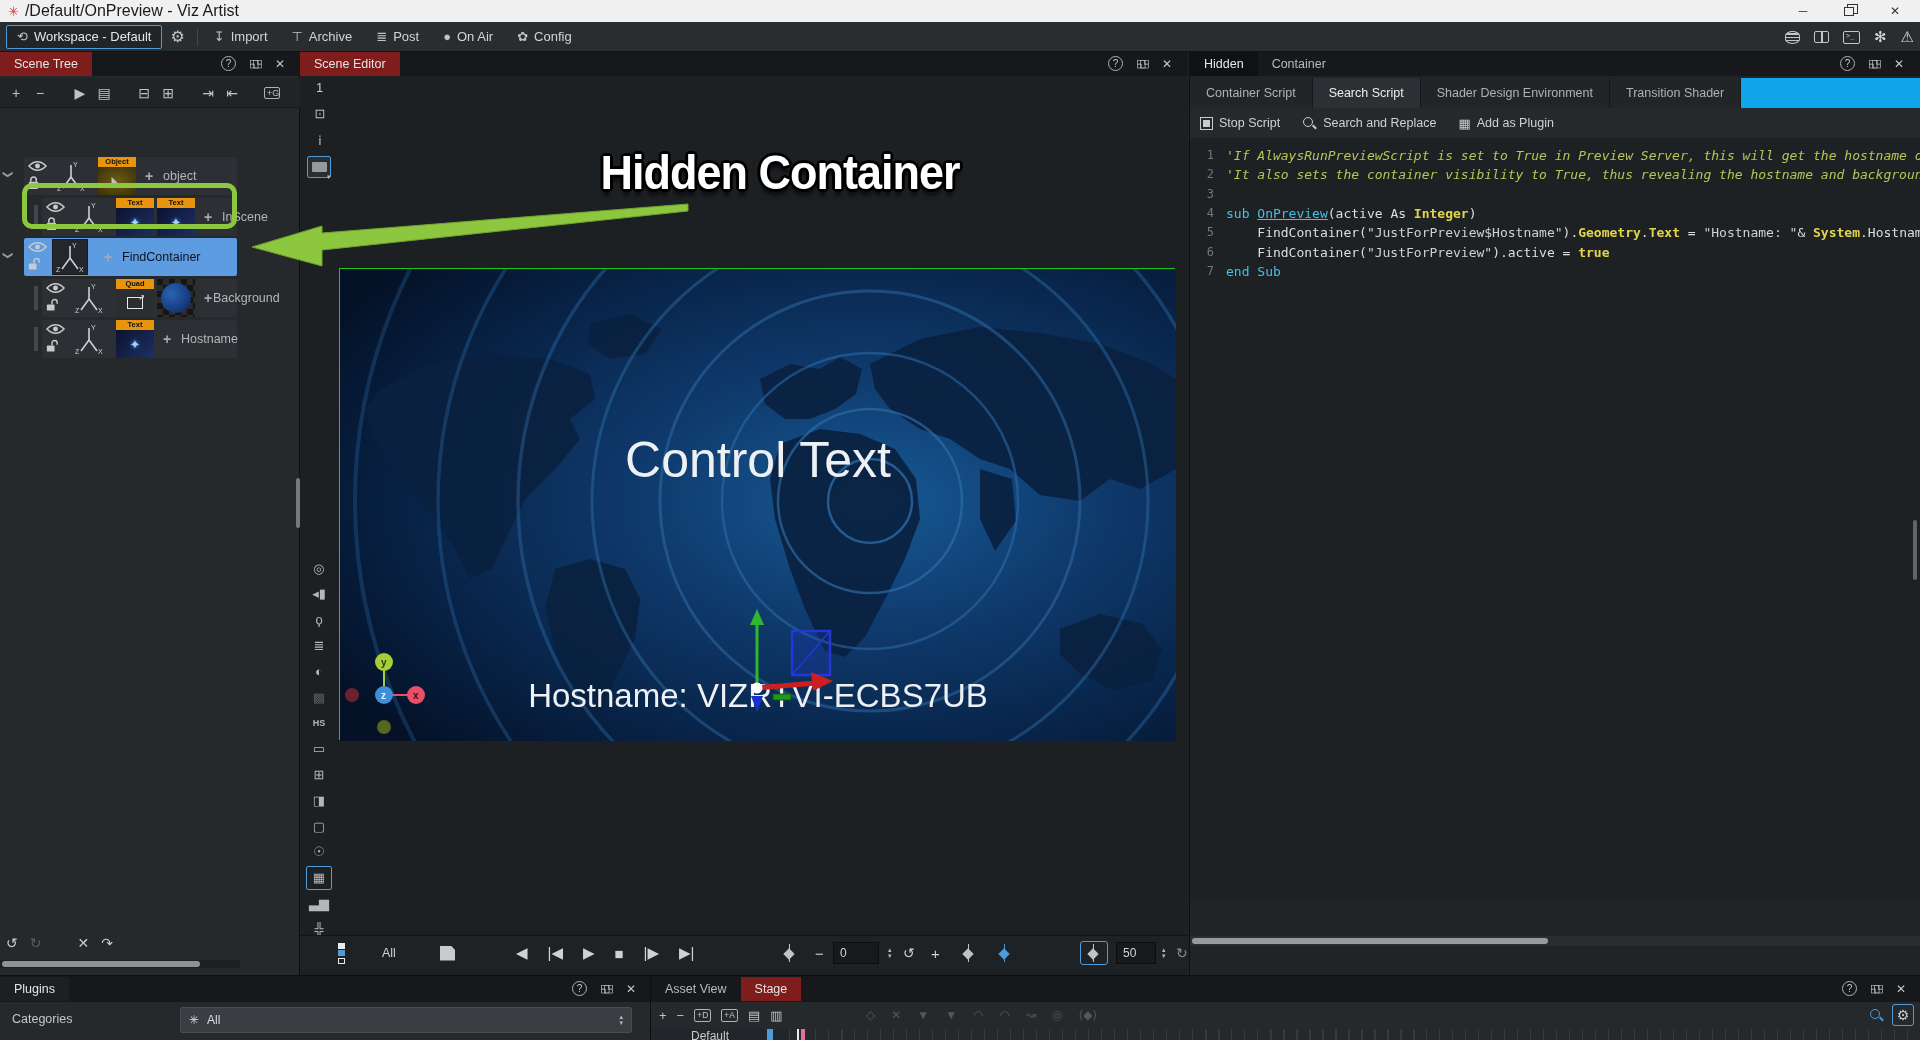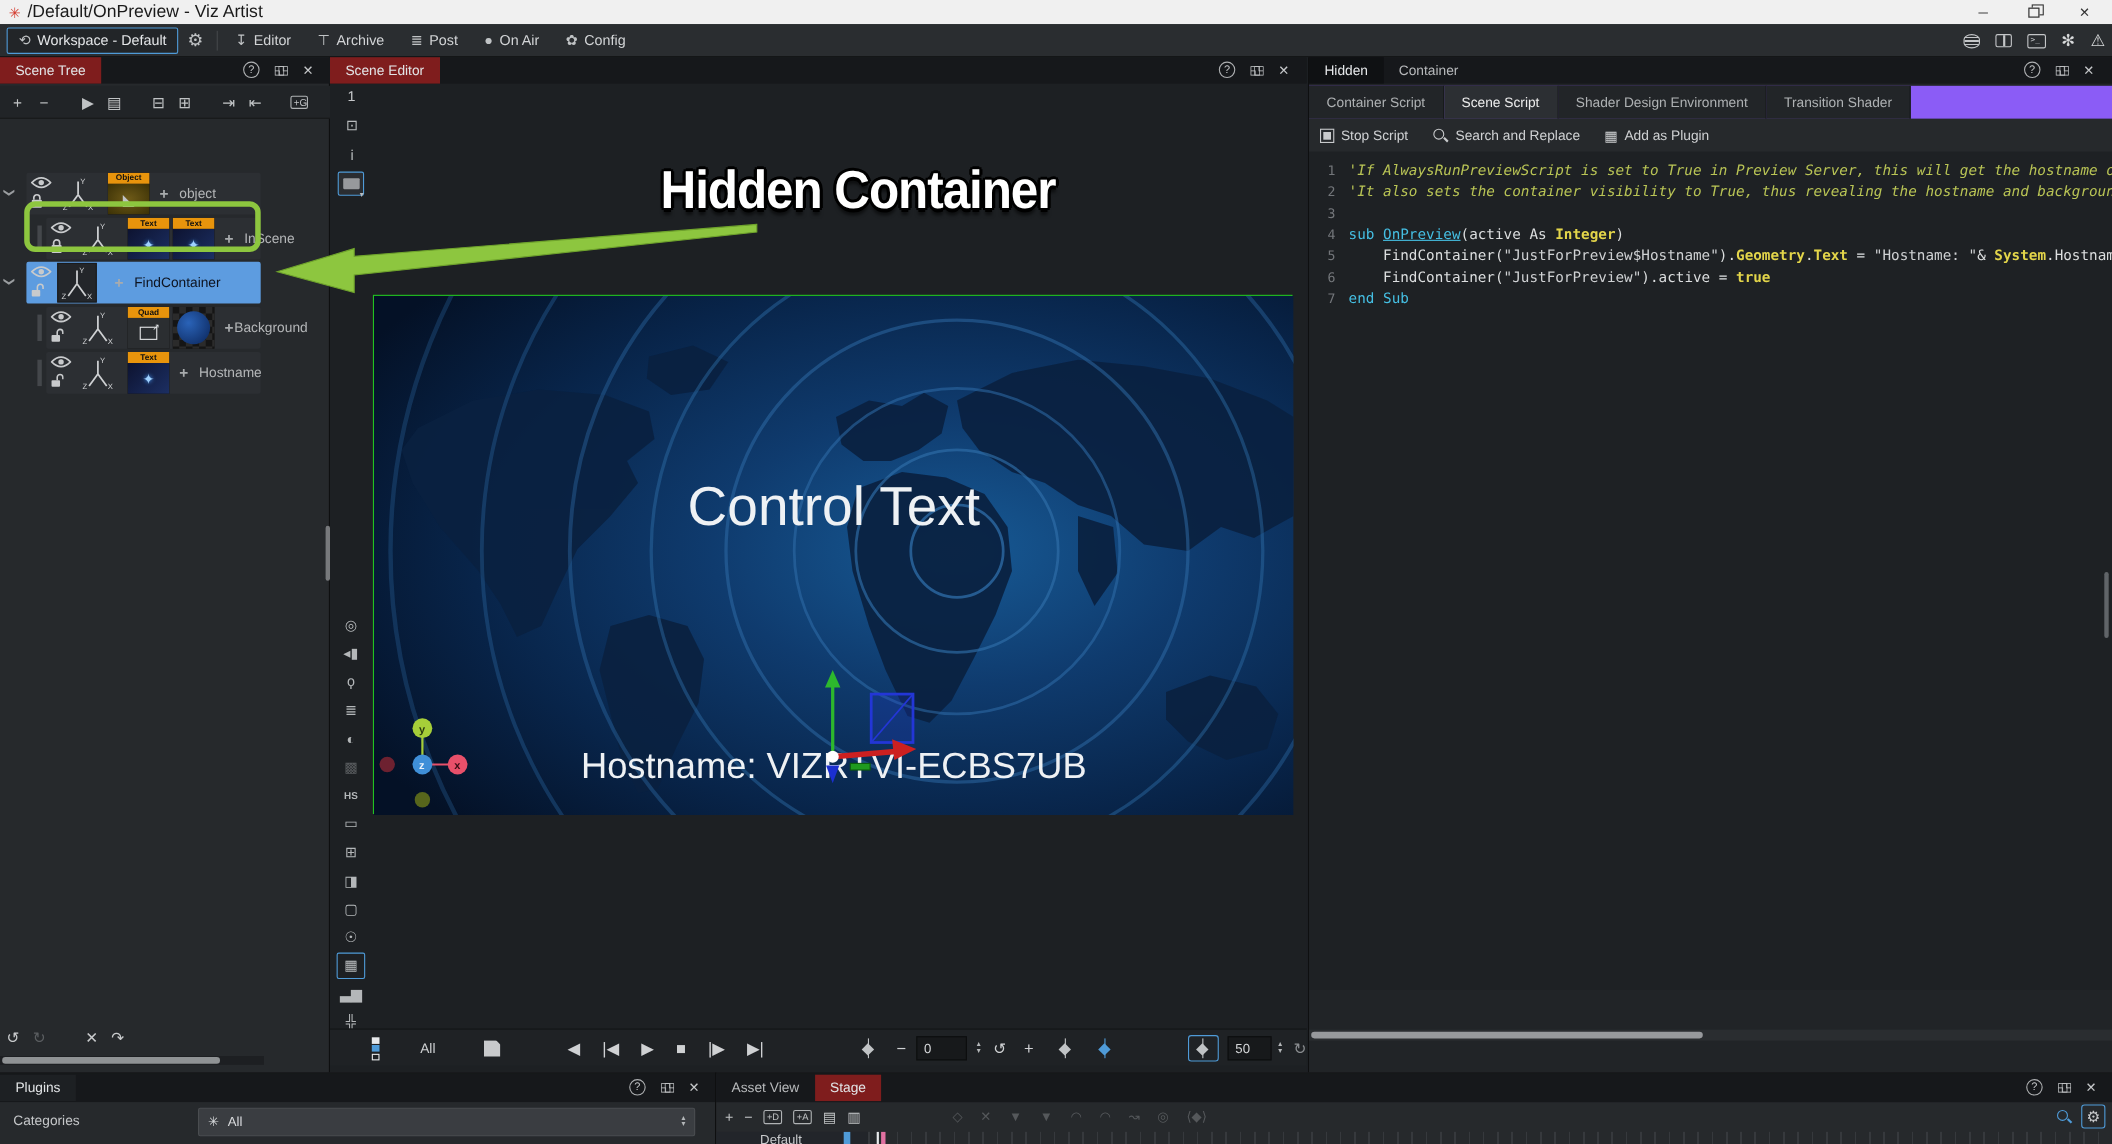--- a/index.html
+++ b/index.html
@@ -85,21 +85,21 @@
   .kf::before{content:"";position:absolute;left:6.5px;top:0;bottom:0;width:1.5px;background:currentColor}
   .kf::after{content:"";position:absolute;left:3px;top:5.5px;width:8px;height:8px;background:currentColor;transform:rotate(45deg)}
   .kf.blue{color:#4f9bd8}
   .selwrap{border:1.5px solid #4f9bd8;border-radius:3px;padding:2px 5px;display:flex;align-items:center}
   
   #anno-border{left:22px;top:183px;width:215px;height:46px;border:5px solid #8dc63f;border-radius:10px;z-index:55;pointer-events:none}
   #anno-text{left:575px;top:147px;width:410px;text-align:center;z-index:60;font-size:45px;font-weight:800;color:#fff;letter-spacing:-1px;transform:scaleY(1.08);
     text-shadow:-3px 0 0 #000,3px 0 0 #000,0 -3px 0 #000,0 3px 0 #000,-2px -2px 0 #000,2px 2px 0 #000,-2px 2px 0 #000,2px -2px 0 #000,0 6px 3px rgba(0,0,0,.55)}
   
   #scripts{left:1189px;top:52px;width:731px;height:923px;background:#212427;border-left:1px solid #0e0f10}
-  #subtabs{position:absolute;left:0;top:26px;width:731px;height:30px;background:#8b5cf6;display:flex;align-items:flex-end}
+  #subtabs{position:absolute;left:0;top:26px;width:731px;height:30px;background:#0ea5e9;display:flex;align-items:flex-end}
   .stab{height:30px;display:flex;align-items:center;padding:0 16px;font-size:12.5px;color:#aeb1b3;background:#222528;border-right:1px solid #16181a}
   .stab.active{background:#2c2f33;color:#ececec}
   #script-tb{position:absolute;left:0;top:56px;width:731px;height:30px;background:#26292c;display:flex;align-items:center;gap:22px;padding-left:10px;color:#cfd1d3;font-size:12.5px}
   .stopico{width:13px;height:13px;border:1.5px solid #c8cacc;display:flex;align-items:center;justify-content:center}
   .stopico i{width:7px;height:7px;background:#c8cacc;display:block}
   .mag{position:relative;width:15px;height:15px;display:inline-block}
   .mag::before{content:"";position:absolute;left:1px;top:1px;width:8px;height:8px;border:1.8px solid currentColor;border-radius:50%}
   .mag::after{content:"";position:absolute;left:10px;top:10px;width:5px;height:1.8px;background:currentColor;transform:rotate(45deg)}
   #code{position:absolute;left:0;top:86px;width:731px;height:762px;background:#1e2124;overflow:hidden;font-family:"DejaVu Sans Mono",monospace;font-size:13px;white-space:pre}
   .cline{position:absolute;left:0;height:19px;width:1400px}
@@ -154,21 +154,21 @@
     <div id="workspace-btn">
       <span class="tb-ico">⟲</span>
       <span>Workspace - Default</span>
     </div>
     <div class="tb-item" style="padding:0 8px">
       <span class="tb-ico" style="font-size:16px">⚙</span>
     </div>
     <div class="vdiv"></div>
     <div class="tb-item">
       <span class="tb-ico">↧</span>
-      <span>Editor</span>
+      <span>Import</span>
     </div>
     <div class="tb-item">
       <span class="tb-ico">⊤</span>
       <span>Archive</span>
     </div>
     <div class="tb-item">
       <span class="tb-ico">≣</span>
       <span>Post</span>
     </div>
     <div class="tb-item">
@@ -557,21 +557,21 @@
       <div class="ptab darkactive">Hidden</div>
       <div class="ptab">Container</div>
       <div class="hdr-icons" style="right:16px;top:4px">
         <span class="qico">?</span>
         <span class="maxico">◱◳</span>
         <span class="xico">✕</span>
       </div>
     </div>
     <div id="subtabs">
       <div class="stab">Container Script</div>
-      <div class="stab active">Scene Script</div>
+      <div class="stab active">Search Script</div>
       <div class="stab">Shader Design Environment</div>
       <div class="stab">Transition Shader</div>
     </div>
     <div id="script-tb">
       <span style="display:flex;align-items:center;gap:6px">
         <span class="stopico">
             <i></i>
           </span>
         <span>Stop Script</span>
       </span>

